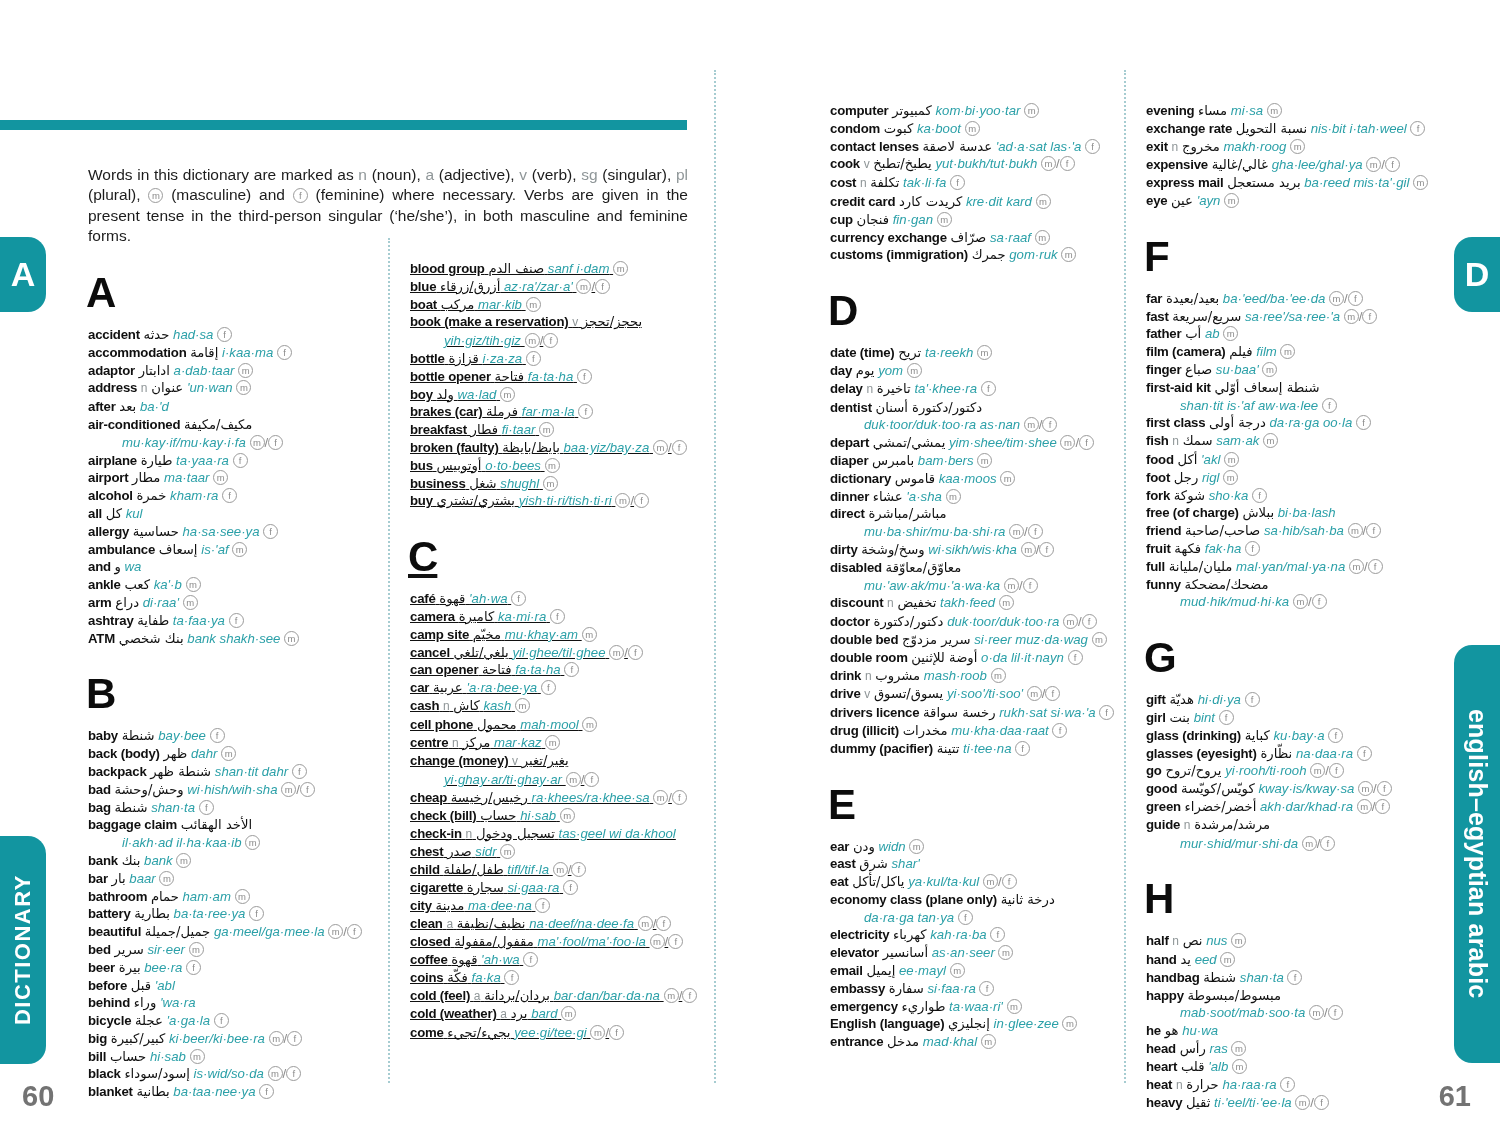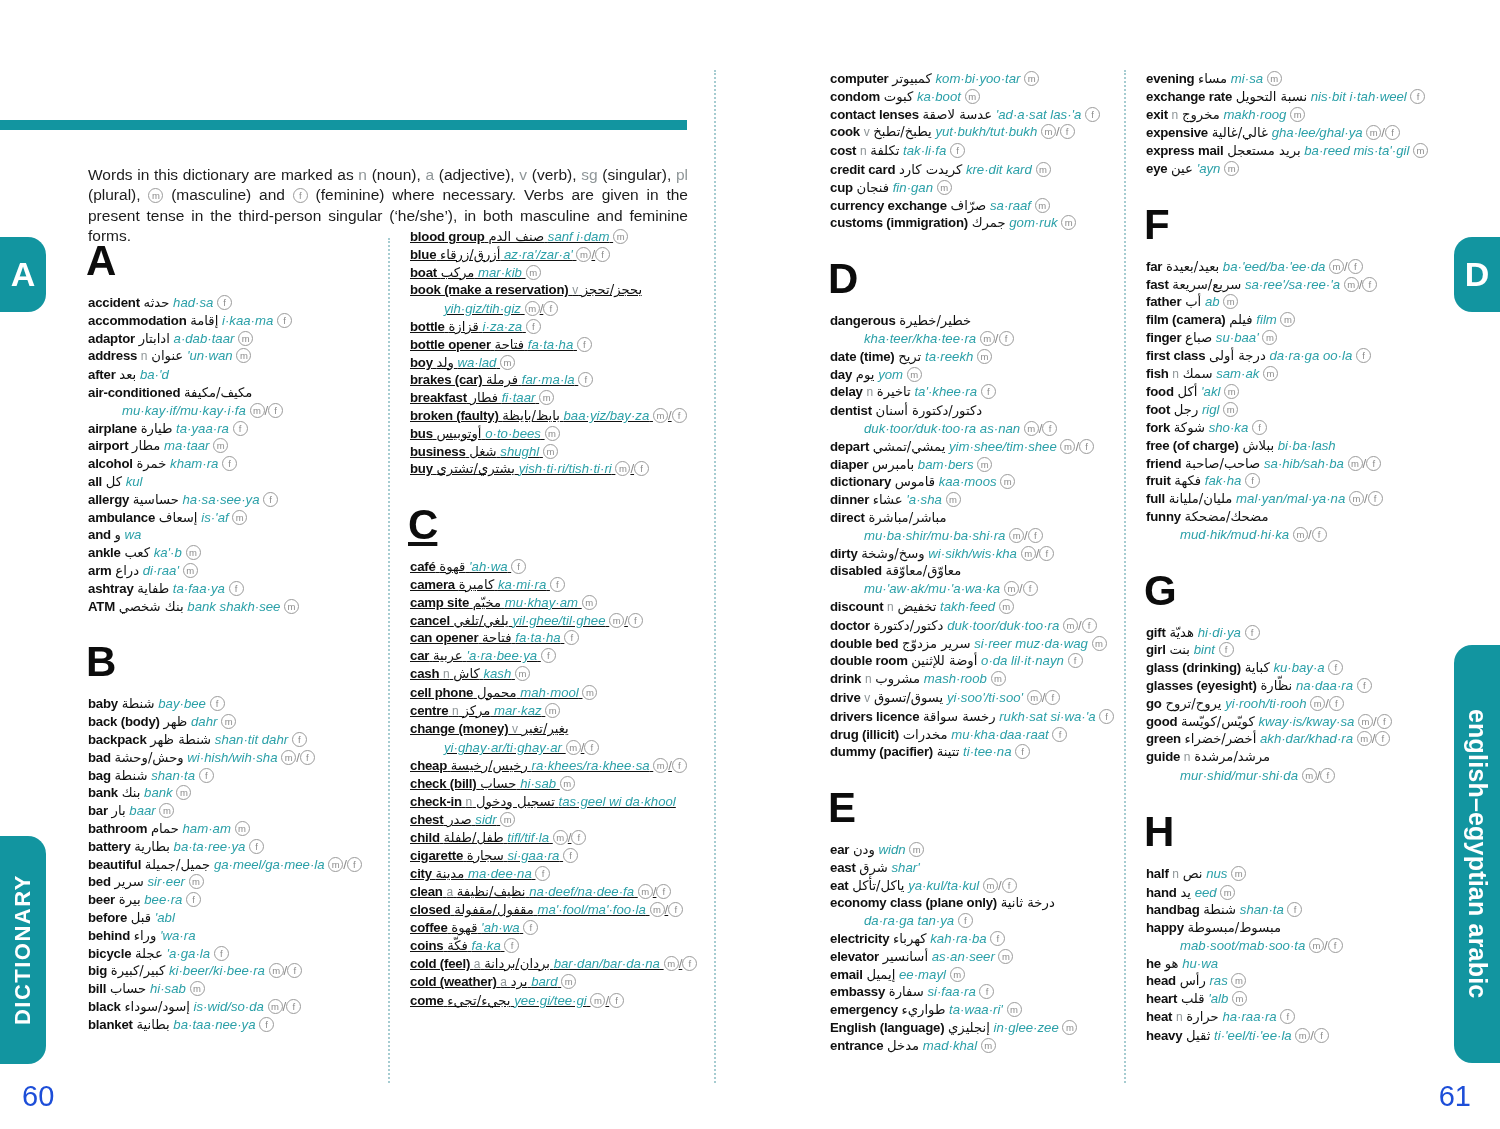--- a/index.html
+++ b/index.html
@@ -12,21 +12,21 @@
   .title {
     position:absolute; left:112px; top:70px; font-size:36px; font-weight:bold;
     letter-spacing:-0.8px; color:#0c0c0c; white-space:nowrap;
   }
   .rule { position:absolute; left:0; top:120px; width:687px; height:10px; background:var(--teal); }
   .intro {
     position:absolute; left:88px; top:149px; width:600px;
     font-size:15.5px; line-height:1.33; color:#1c1c1c; text-align:justify;
   }
   .gram-inline { color:var(--gray); }
-  .col { position:absolute; width:302px; }
+  .col { position:absolute; width:302px;margin-top:32px; }
   #col1 { left:88px;  top:240px; }
   #col2 { left:410px; top:228px;text-decoration:underline; }
   #col3 { left:830px; top:70px;  }
   #col4 { left:1146px;top:70px;  width:314px; }
   .divider { position:absolute; width:0; border-left:2px dotted #a6ccd1; }
   #div1 { left:388px;  top:238px; height:845px; }
   #div2 { left:714px;  top:70px;  height:1013px; }
   #div3 { left:1124px; top:70px;  height:1013px; }
   .section-heading {
     font-size:42px; font-weight:bold; line-height:1; color:#0c0c0c;
@@ -52,21 +52,21 @@
   .tab {
     position:absolute; background:var(--teal); color:#fff; font-weight:bold;
     display:flex; align-items:center; justify-content:center;
   }
   #tab-a   { left:0; top:237px; width:46px; height:75px;  border-radius:0 18px 18px 0; font-size:34px; }
   #tab-dict{ left:0; top:836px; width:46px; height:228px; border-radius:0 18px 18px 0; }
   #tab-dict .vtext { writing-mode:vertical-rl; transform:rotate(180deg); font-size:22px; letter-spacing:1.5px; }
   #tab-d   { right:0; top:237px; width:46px; height:75px;  border-radius:18px 0 0 18px; font-size:34px; }
   #tab-egy { right:0; top:645px; width:46px; height:418px; border-radius:18px 0 0 18px; }
   #tab-egy .vtext { writing-mode:vertical-rl; font-size:25px; letter-spacing:0.2px; }
-  .pagenum { position:absolute; top:1080px; font-size:29px; font-weight:normal; color:#1d4ed8; }
+  .pagenum { position:absolute; top:1080px; font-size:29px; font-weight:bold; color:#737373; }
   #pn-left  { left:22px; }
   #pn-right { right:29px;margin-left:36px; }
 </style>
 </head>
 <body>
 
 <div id="page">
   <div class="rule"></div>
   <p class="intro" id="intro">Words in this dictionary are marked as <span class="gram-inline">n</span> (noun), <span class="gram-inline">a</span> (adjective), <span class="gram-inline">v</span> (verb), <span class="gram-inline">sg</span> (singular), <span class="gram-inline">pl</span> (plural), <span class="circ">m</span> (masculine) and <span class="circ">f</span> (feminine) where necessary. Verbs are given in the present tense in the third-person singular (‘he/she’), in both masculine and feminine forms.</p>
 
@@ -88,20 +88,21 @@
       <div class="entry"><span class="hw">ankle</span> <span class="ar" dir="rtl">كعب</span> <span class="pron">ka'·b</span> <span class="circ">m</span></div>
       <div class="entry"><span class="hw">arm</span> <span class="ar" dir="rtl">دراع</span> <span class="pron">di·raa'</span> <span class="circ">m</span></div>
       <div class="entry"><span class="hw">ashtray</span> <span class="ar" dir="rtl">طفاية</span> <span class="pron">ta·faa·ya</span> <span class="circ">f</span></div>
       <div class="entry"><span class="hw">ATM</span> <span class="ar" dir="rtl">بنك شخصي</span> <span class="pron">bank shakh·see</span> <span class="circ">m</span></div>
       <div class="section-heading">B</div>
       <div class="entry"><span class="hw">baby</span> <span class="ar" dir="rtl">شنطة</span> <span class="pron">bay·bee</span> <span class="circ">f</span></div>
       <div class="entry"><span class="hw">back (body)</span> <span class="ar" dir="rtl">ظهر</span> <span class="pron">dahr</span> <span class="circ">m</span></div>
       <div class="entry"><span class="hw">backpack</span> <span class="ar" dir="rtl">شنطة ظهر</span> <span class="pron">shan·tit dahr</span> <span class="circ">f</span></div>
       <div class="entry"><span class="hw">bad</span> <span class="ar" dir="rtl">وحش/وحشة</span> <span class="pron">wi·hish/wih·sha</span> <span class="circ">m</span><span class="mfsep">/</span><span class="circ">f</span></div>
       <div class="entry"><span class="hw">bag</span> <span class="ar" dir="rtl">شنطة</span> <span class="pron">shan·ta</span> <span class="circ">f</span></div>
+      <div class="entry"><span class="hw">baggage claim</span> <span class="ar" dir="rtl">الأخد الهقائب</span><span class="wrapline"><span class="pron">il·akh·ad il·ha·kaa·ib</span> <span class="circ">m</span></span></div>
       <div class="entry"><span class="hw">bank</span> <span class="ar" dir="rtl">بنك</span> <span class="pron">bank</span> <span class="circ">m</span></div>
       <div class="entry"><span class="hw">bar</span> <span class="ar" dir="rtl">بار</span> <span class="pron">baar</span> <span class="circ">m</span></div>
       <div class="entry"><span class="hw">bathroom</span> <span class="ar" dir="rtl">حمام</span> <span class="pron">ham·am</span> <span class="circ">m</span></div>
       <div class="entry"><span class="hw">battery</span> <span class="ar" dir="rtl">بطارية</span> <span class="pron">ba·ta·ree·ya</span> <span class="circ">f</span></div>
       <div class="entry"><span class="hw">beautiful</span> <span class="ar" dir="rtl">جميل/جميلة</span> <span class="pron">ga·meel/ga·mee·la</span> <span class="circ">m</span><span class="mfsep">/</span><span class="circ">f</span></div>
       <div class="entry"><span class="hw">bed</span> <span class="ar" dir="rtl">سرير</span> <span class="pron">sir·eer</span> <span class="circ">m</span></div>
       <div class="entry"><span class="hw">beer</span> <span class="ar" dir="rtl">بيرة</span> <span class="pron">bee·ra</span> <span class="circ">f</span></div>
       <div class="entry"><span class="hw">before</span> <span class="ar" dir="rtl">قبل</span> <span class="pron">'abl</span></div>
       <div class="entry"><span class="hw">behind</span> <span class="ar" dir="rtl">وراء</span> <span class="pron">'wa·ra</span></div>
       <div class="entry"><span class="hw">bicycle</span> <span class="ar" dir="rtl">عجلة</span> <span class="pron">'a·ga·la</span> <span class="circ">f</span></div>
@@ -154,21 +155,20 @@
       <div class="entry"><span class="hw">computer</span> <span class="ar" dir="rtl">كمبيوتر</span> <span class="pron">kom·bi·yoo·tar</span> <span class="circ">m</span></div>
       <div class="entry"><span class="hw">condom</span> <span class="ar" dir="rtl">كبوت</span> <span class="pron">ka·boot</span> <span class="circ">m</span></div>
       <div class="entry"><span class="hw">contact lenses</span> <span class="ar" dir="rtl">عدسة لاصقة</span> <span class="pron">'ad·a·sat las·'a</span> <span class="circ">f</span></div>
       <div class="entry"><span class="hw">cook</span> <span class="gram">v</span> <span class="ar" dir="rtl">يطبخ/تطبخ</span> <span class="pron">yut·bukh/tut·bukh</span> <span class="circ">m</span><span class="mfsep">/</span><span class="circ">f</span></div>
       <div class="entry"><span class="hw">cost</span> <span class="gram">n</span> <span class="ar" dir="rtl">تكلفة</span> <span class="pron">tak·li·fa</span> <span class="circ">f</span></div>
       <div class="entry"><span class="hw">credit card</span> <span class="ar" dir="rtl">كريدت كارد</span> <span class="pron">kre·dit kard</span> <span class="circ">m</span></div>
       <div class="entry"><span class="hw">cup</span> <span class="ar" dir="rtl">فنجان</span> <span class="pron">fin·gan</span> <span class="circ">m</span></div>
       <div class="entry"><span class="hw">currency exchange</span> <span class="ar" dir="rtl">صرّاف</span> <span class="pron">sa·raaf</span> <span class="circ">m</span></div>
       <div class="entry"><span class="hw">customs (immigration)</span> <span class="ar" dir="rtl">جمرك</span> <span class="pron">gom·ruk</span> <span class="circ">m</span></div>
       <div class="section-heading">D</div>
-      <div class="entry"><span class="hw">dangerous</span> <span class="ar" dir="rtl">خطير/خطيرة</span><span class="wrapline"><span class="pron">kha·teer/kha·tee·ra</span> <span class="circ">m</span><span class="mfsep">/</span><span class="circ">f</span></span></div>
       <div class="entry"><span class="hw">date (time)</span> <span class="ar" dir="rtl">تريح</span> <span class="pron">ta·reekh</span> <span class="circ">m</span></div>
       <div class="entry"><span class="hw">day</span> <span class="ar" dir="rtl">يوم</span> <span class="pron">yom</span> <span class="circ">m</span></div>
       <div class="entry"><span class="hw">delay</span> <span class="gram">n</span> <span class="ar" dir="rtl">تاخيرة</span> <span class="pron">ta'·khee·ra</span> <span class="circ">f</span></div>
       <div class="entry"><span class="hw">dentist</span> <span class="ar" dir="rtl">دكتور/دكتورة أسنان</span><span class="wrapline"><span class="pron">duk·toor/duk·too·ra as·nan</span> <span class="circ">m</span><span class="mfsep">/</span><span class="circ">f</span></span></div>
       <div class="entry"><span class="hw">depart</span> <span class="ar" dir="rtl">يمشي/تمشي</span> <span class="pron">yim·shee/tim·shee</span> <span class="circ">m</span><span class="mfsep">/</span><span class="circ">f</span></div>
       <div class="entry"><span class="hw">diaper</span> <span class="ar" dir="rtl">بامبرس</span> <span class="pron">bam·bers</span> <span class="circ">m</span></div>
       <div class="entry"><span class="hw">dictionary</span> <span class="ar" dir="rtl">قاموس</span> <span class="pron">kaa·moos</span> <span class="circ">m</span></div>
       <div class="entry"><span class="hw">dinner</span> <span class="ar" dir="rtl">عشاء</span> <span class="pron">'a·sha</span> <span class="circ">m</span></div>
       <div class="entry"><span class="hw">direct</span> <span class="ar" dir="rtl">مباشر/مباشرة</span><span class="wrapline"><span class="pron">mu·ba·shir/mu·ba·shi·ra</span> <span class="circ">m</span><span class="mfsep">/</span><span class="circ">f</span></span></div>
       <div class="entry"><span class="hw">dirty</span> <span class="ar" dir="rtl">وسخ/وشخة</span> <span class="pron">wi·sikh/wis·kha</span> <span class="circ">m</span><span class="mfsep">/</span><span class="circ">f</span></div>
@@ -201,20 +201,21 @@
       <div class="entry"><span class="hw">exit</span> <span class="gram">n</span> <span class="ar" dir="rtl">مخروج</span> <span class="pron">makh·roog</span> <span class="circ">m</span></div>
       <div class="entry"><span class="hw">expensive</span> <span class="ar" dir="rtl">غالي/غالية</span> <span class="pron">gha·lee/ghal·ya</span> <span class="circ">m</span><span class="mfsep">/</span><span class="circ">f</span></div>
       <div class="entry"><span class="hw">express mail</span> <span class="ar" dir="rtl">بريد مستعجل</span> <span class="pron">ba·reed mis·ta'·gil</span> <span class="circ">m</span></div>
       <div class="entry"><span class="hw">eye</span> <span class="ar" dir="rtl">عين</span> <span class="pron">'ayn</span> <span class="circ">m</span></div>
       <div class="section-heading">F</div>
       <div class="entry"><span class="hw">far</span> <span class="ar" dir="rtl">بعيد/بعيدة</span> <span class="pron">ba·'eed/ba·'ee·da</span> <span class="circ">m</span><span class="mfsep">/</span><span class="circ">f</span></div>
       <div class="entry"><span class="hw">fast</span> <span class="ar" dir="rtl">سريع/سريعة</span> <span class="pron">sa·ree'/sa·ree·'a</span> <span class="circ">m</span><span class="mfsep">/</span><span class="circ">f</span></div>
       <div class="entry"><span class="hw">father</span> <span class="ar" dir="rtl">أب</span> <span class="pron">ab</span> <span class="circ">m</span></div>
       <div class="entry"><span class="hw">film (camera)</span> <span class="ar" dir="rtl">فيلم</span> <span class="pron">film</span> <span class="circ">m</span></div>
       <div class="entry"><span class="hw">finger</span> <span class="ar" dir="rtl">صباع</span> <span class="pron">su·baa'</span> <span class="circ">m</span></div>
+      <div class="entry"><span class="hw">first-aid kit</span> <span class="ar" dir="rtl">شنطة إسعاف أوّلي</span><span class="wrapline"><span class="pron">shan·tit is·'af aw·wa·lee</span> <span class="circ">f</span></span></div>
       <div class="entry"><span class="hw">first class</span> <span class="ar" dir="rtl">درجة أولى</span> <span class="pron">da·ra·ga oo·la</span> <span class="circ">f</span></div>
       <div class="entry"><span class="hw">fish</span> <span class="gram">n</span> <span class="ar" dir="rtl">سمك</span> <span class="pron">sam·ak</span> <span class="circ">m</span></div>
       <div class="entry"><span class="hw">food</span> <span class="ar" dir="rtl">أكل</span> <span class="pron">'akl</span> <span class="circ">m</span></div>
       <div class="entry"><span class="hw">foot</span> <span class="ar" dir="rtl">رجل</span> <span class="pron">rigl</span> <span class="circ">m</span></div>
       <div class="entry"><span class="hw">fork</span> <span class="ar" dir="rtl">شوكة</span> <span class="pron">sho·ka</span> <span class="circ">f</span></div>
       <div class="entry"><span class="hw">free (of charge)</span> <span class="ar" dir="rtl">ببلاش</span> <span class="pron">bi·ba·lash</span></div>
       <div class="entry"><span class="hw">friend</span> <span class="ar" dir="rtl">صاحب/صاحبة</span> <span class="pron">sa·hib/sah·ba</span> <span class="circ">m</span><span class="mfsep">/</span><span class="circ">f</span></div>
       <div class="entry"><span class="hw">fruit</span> <span class="ar" dir="rtl">فكهة</span> <span class="pron">fak·ha</span> <span class="circ">f</span></div>
       <div class="entry"><span class="hw">full</span> <span class="ar" dir="rtl">مليان/مليانة</span> <span class="pron">mal·yan/mal·ya·na</span> <span class="circ">m</span><span class="mfsep">/</span><span class="circ">f</span></div>
       <div class="entry"><span class="hw">funny</span> <span class="ar" dir="rtl">مضحك/مضحكة</span><span class="wrapline"><span class="pron">mud·hik/mud·hi·ka</span> <span class="circ">m</span><span class="mfsep">/</span><span class="circ">f</span></span></div>

